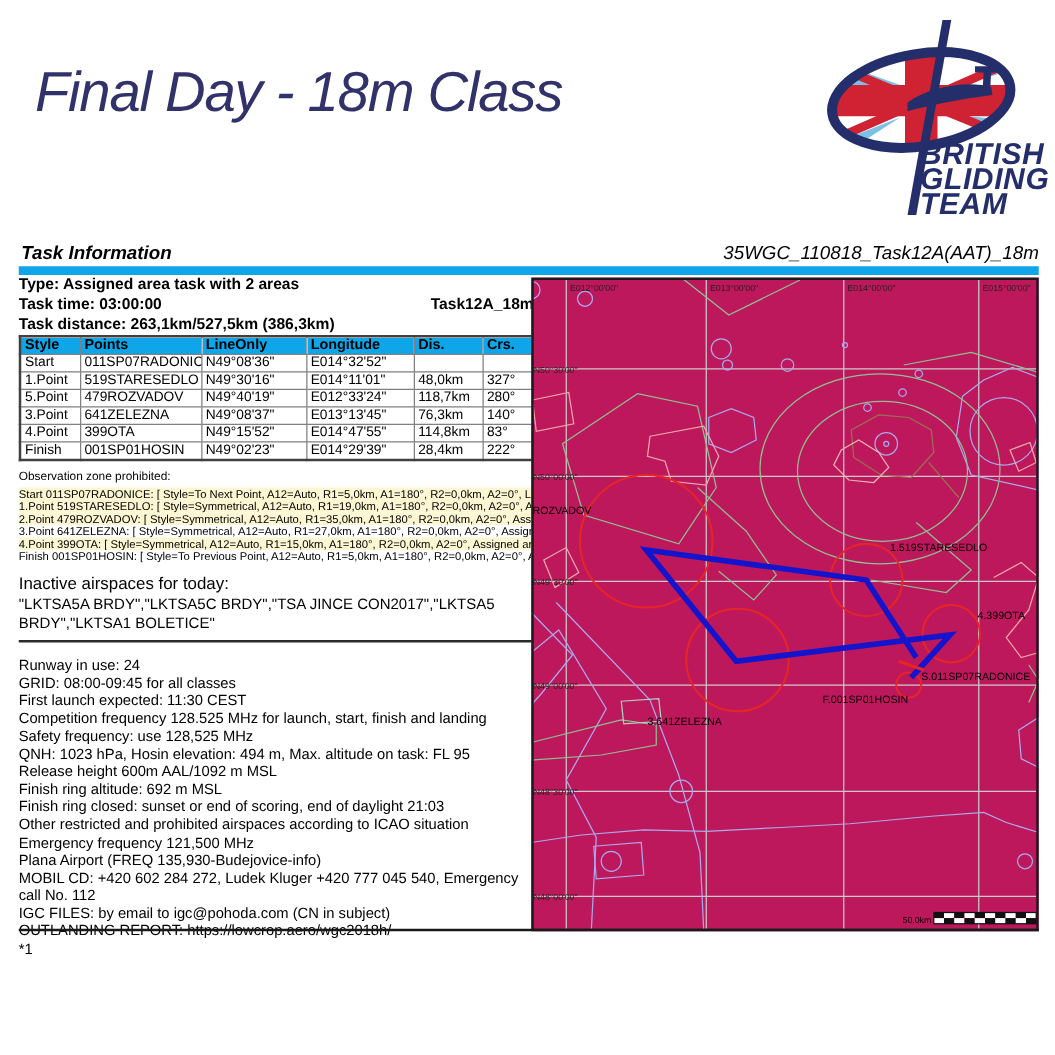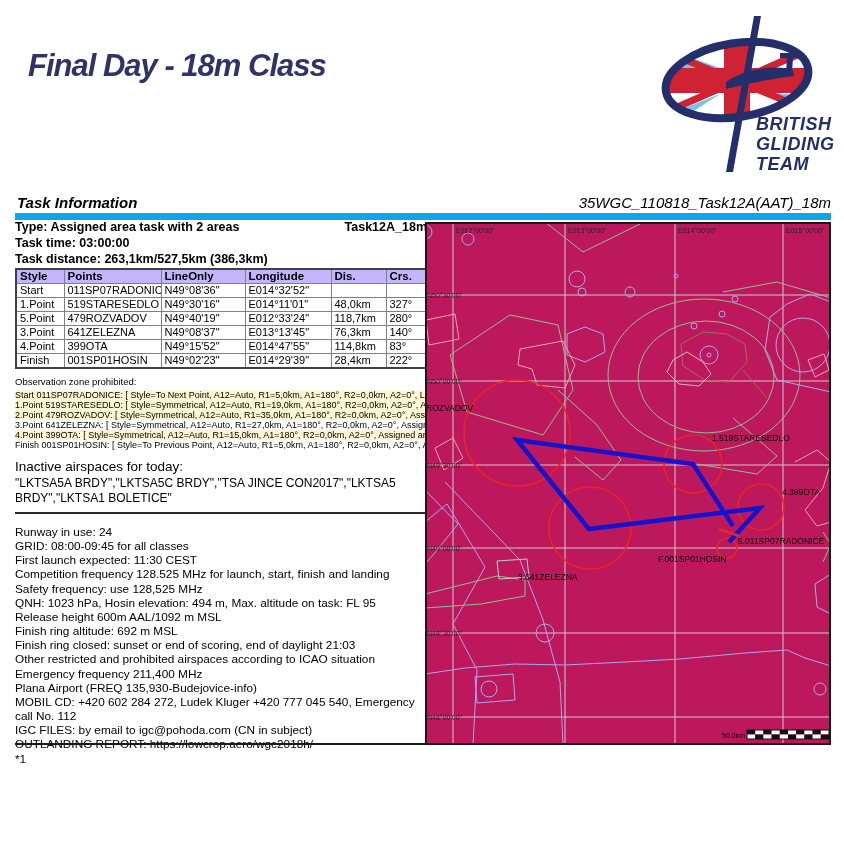--- a/index.html
+++ b/index.html
@@ -1,41 +1,41 @@
 <!DOCTYPE html>
 <html><head>
 <meta charset="utf-8">
 <style>
   html,body { margin:0; padding:0; background:#fff; }
   #page { position:relative; width:844px; height:844px; background:#fff; overflow:hidden;
           font-family:"Liberation Sans", sans-serif; color:#000; }
 
   
-  .title { position:absolute; left:28px; top:48px; font-size:31px; font-weight:bold; font-style:italic;
+  .title { position:absolute; left:28px; top:48px; font-size:45px; font-weight:normal; font-style:italic;
            color:#32326b; letter-spacing:-1px; white-space:nowrap; }
   .logo { position:absolute; left:640px; top:16px; width:200px; height:168px; }
   .logo svg { position:absolute; left:0; top:0; }
   .logo-text { position:absolute; left:96px; top:98px; font-weight:bold; font-style:italic;
-               font-size:18px; line-height:20px; color:#232e6b; letter-spacing:0.5px;margin-left:20px; }
+               font-size:24px; line-height:20px; color:#232e6b; letter-spacing:0.5px; }
 
   
   .hdr { position:absolute; left:15px; top:191px; width:816px; height:22px; border-bottom:7px solid #0ea5e9; }
   .hdr-left  { position:absolute; left:2px;  bottom:2px; font-size:15px; font-weight:bold; font-style:italic; }
   .hdr-right { position:absolute; right:0;   bottom:2px; font-size:15px; font-style:italic;text-align:right; }
 
   
   .leftcol { position:absolute; left:15px; top:220px; width:412px; }
   .typeline { position:relative; font-size:12.5px; font-weight:bold; height:16px; line-height:15px; white-space:nowrap; }
-  .taskid { position:absolute; right:0; top:0;margin-left:26px; }
+  .taskid { position:absolute; right:0; top:16px;margin-left:26px; }
   .boldline { font-size:12.5px; font-weight:bold; height:16px; line-height:15px; white-space:nowrap; }
   .distline { height:14px; }
 
   table.wpt { border-collapse:collapse; width:412px; margin-top:2px; font-size:11px; border:2px solid #404040;
               table-layout:fixed; }
-  .wpt th { background:#c4b5fd; text-align:left; font-size:11.5px; }
+  .wpt th { background:#0ea5e9; text-align:left; font-size:11.5px; }
   .wpt th, .wpt td { border:1px solid #808080; padding:0 3px; height:13px; line-height:13px;
                      white-space:nowrap; overflow:hidden; font-weight:normal; }
   .wpt th { font-weight:bold; }
 
   .obs-head { font-size:9.5px; margin-top:7px; height:11px; line-height:11px; }
   .obs-lines { margin-top:3px; }
   .obs-line { font-size:9px; line-height:10px; height:10px; white-space:nowrap; overflow:hidden; width:412px; }
   .obs-line.hl { background:#fcf7d2; }
 
   .air-head { font-size:13.5px; margin-top:9px; height:15px; line-height:15px; }
@@ -191,21 +191,21 @@
         <div>Runway in use: 24</div>
         <div>GRID: 08:00-09:45 for all classes</div>
         <div>First launch expected: 11:30 CEST</div>
         <div>Competition frequency 128.525 MHz for launch, start, finish and landing</div>
         <div>Safety frequency: use 128,525 MHz</div>
         <div>QNH: 1023 hPa, Hosin elevation: 494 m, Max. altitude on task: FL 95</div>
         <div>Release height 600m AAL/1092 m MSL</div>
         <div>Finish ring altitude: 692 m MSL</div>
         <div>Finish ring closed: sunset or end of scoring, end of daylight 21:03</div>
         <div>Other restricted and prohibited airspaces according to ICAO situation</div>
-        <div>Emergency frequency 211,400 MHz</div>
+        <div>Emergency frequency 121,500 MHz</div>
         <div>Plana Airport (FREQ 135,930-Budejovice-info)</div>
         <div>MOBIL CD: +420 602 284 272, Ludek Kluger +420 777 045 540, Emergency call No. 112</div>
         <div>IGC FILES: by email to igc@pohoda.com (CN in subject)</div>
         <div>OUTLANDING REPORT: https://lowcrop.aero/wgc2018h/</div>
         <div>*1</div>
       </div>
   </div>
 
   <div class="map">
     <svg id="map-svg" width="406" height="523" viewBox="0 0 406 523">

